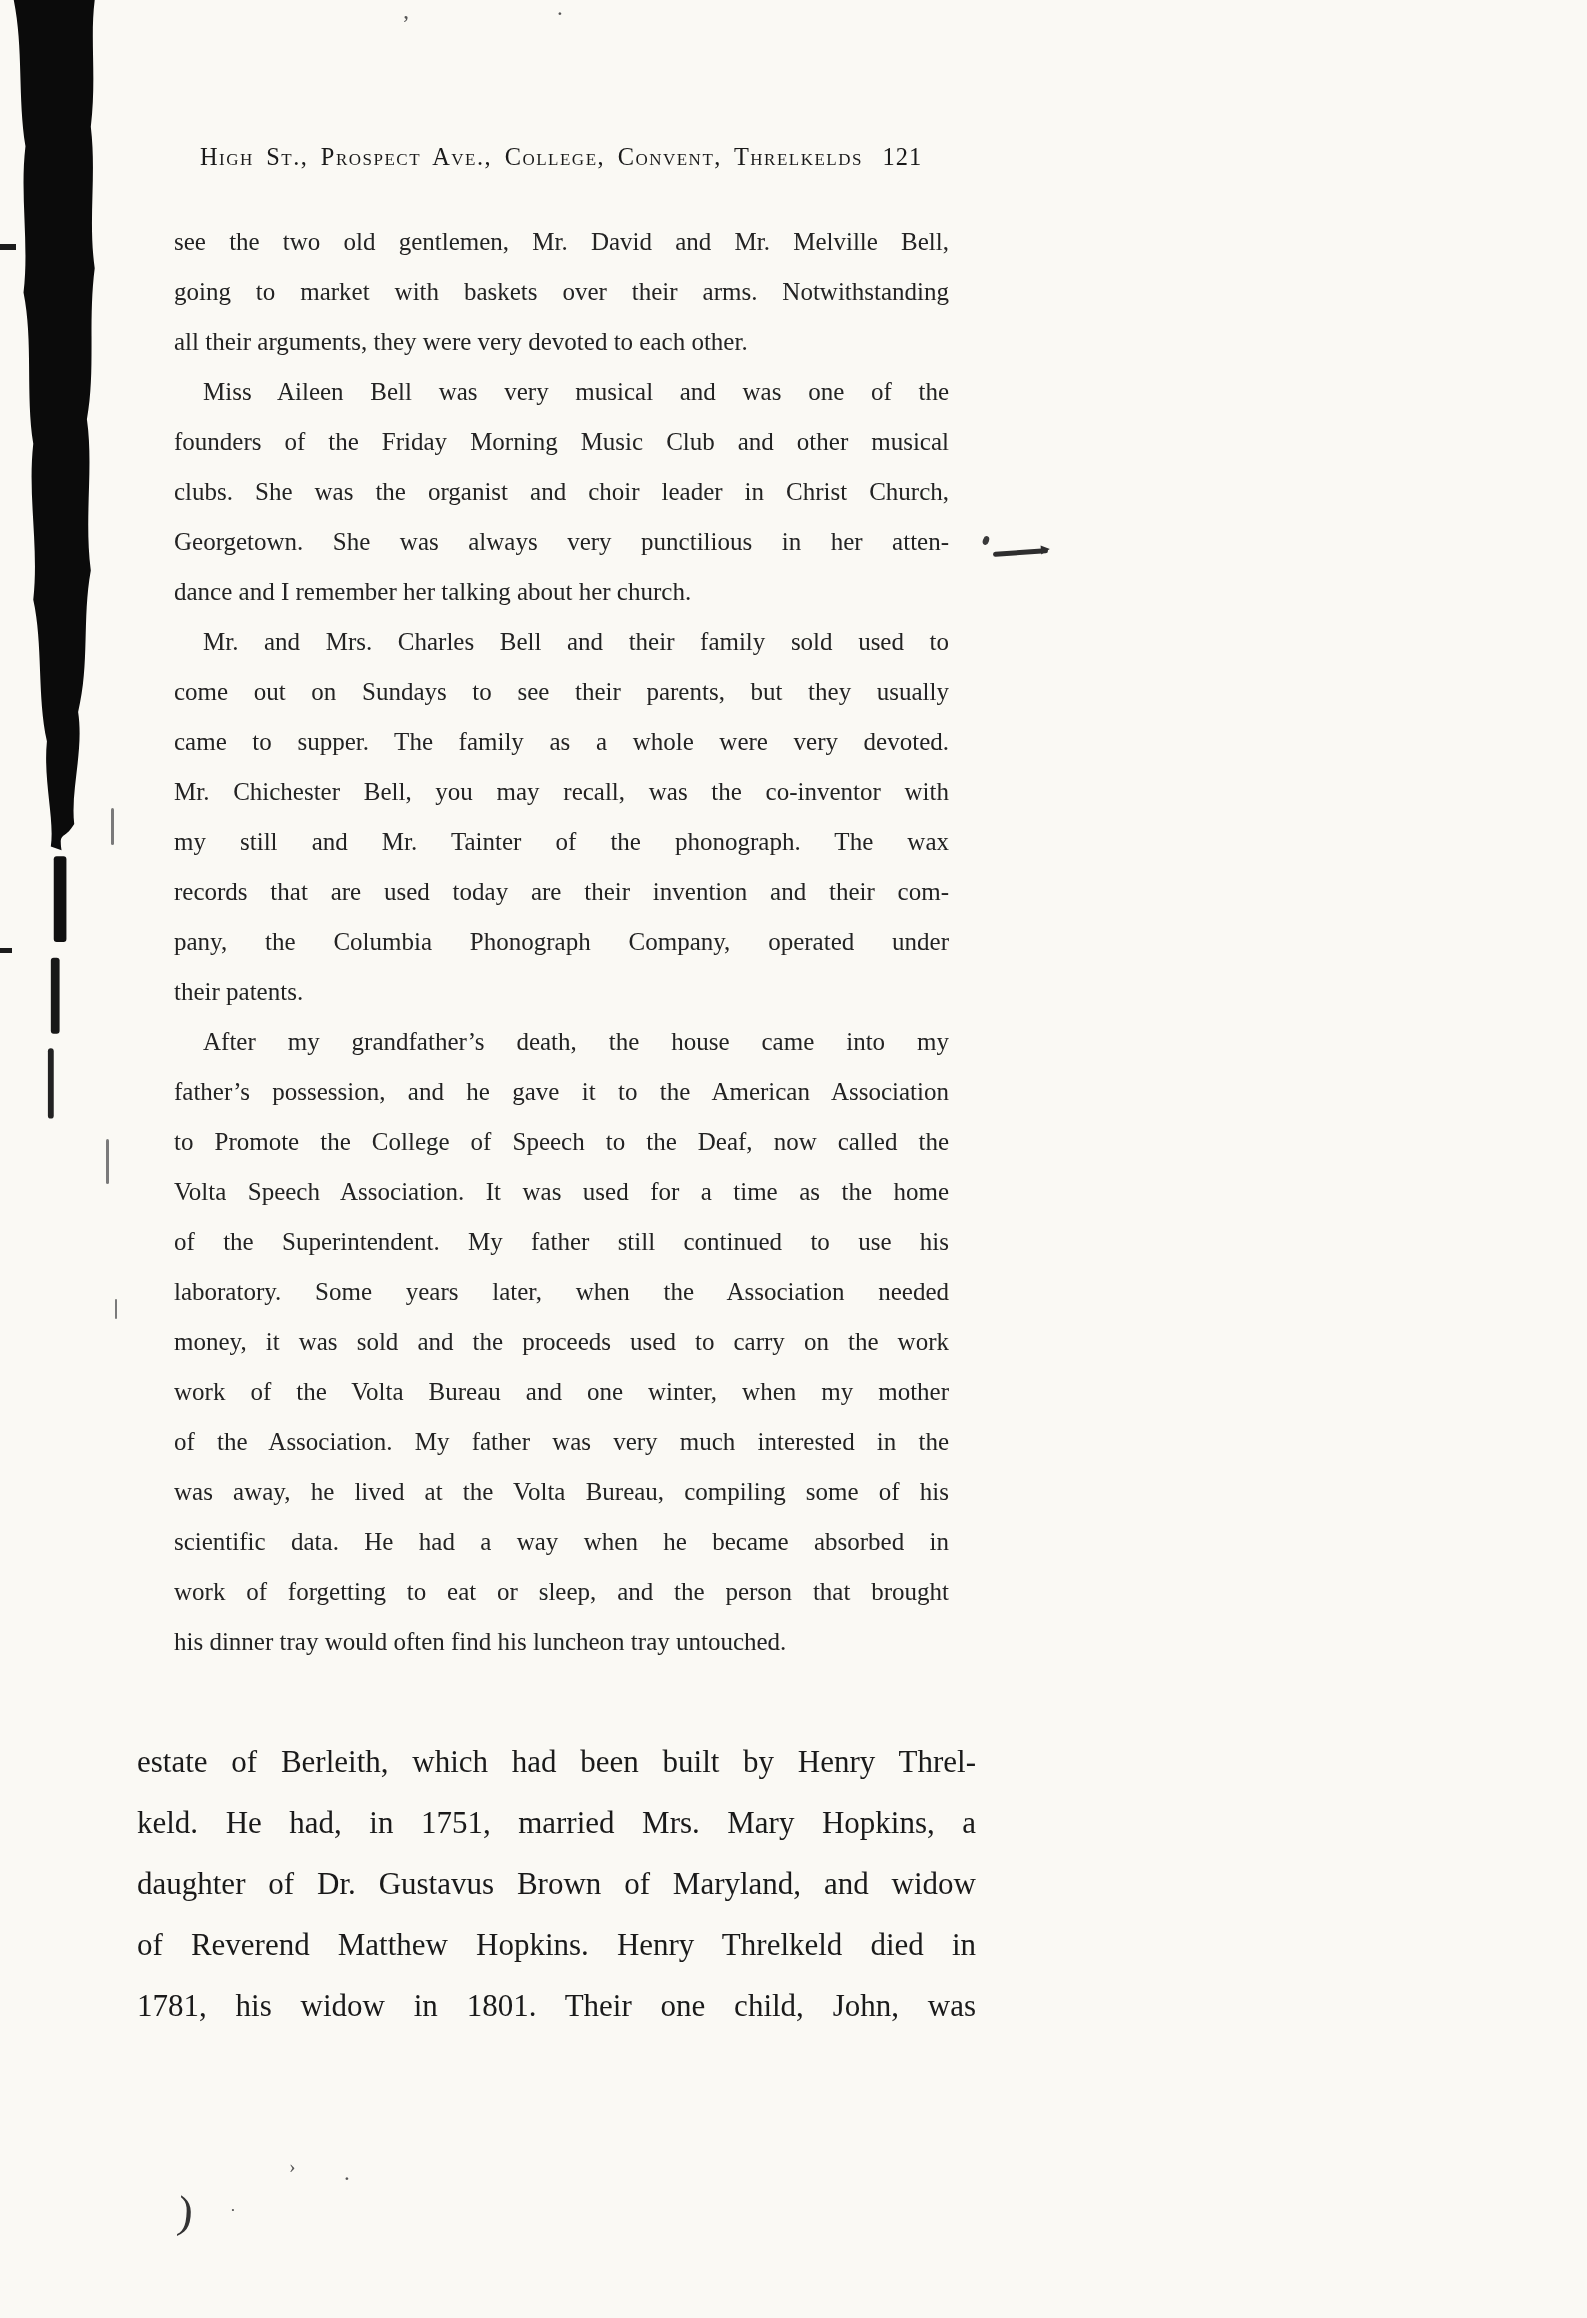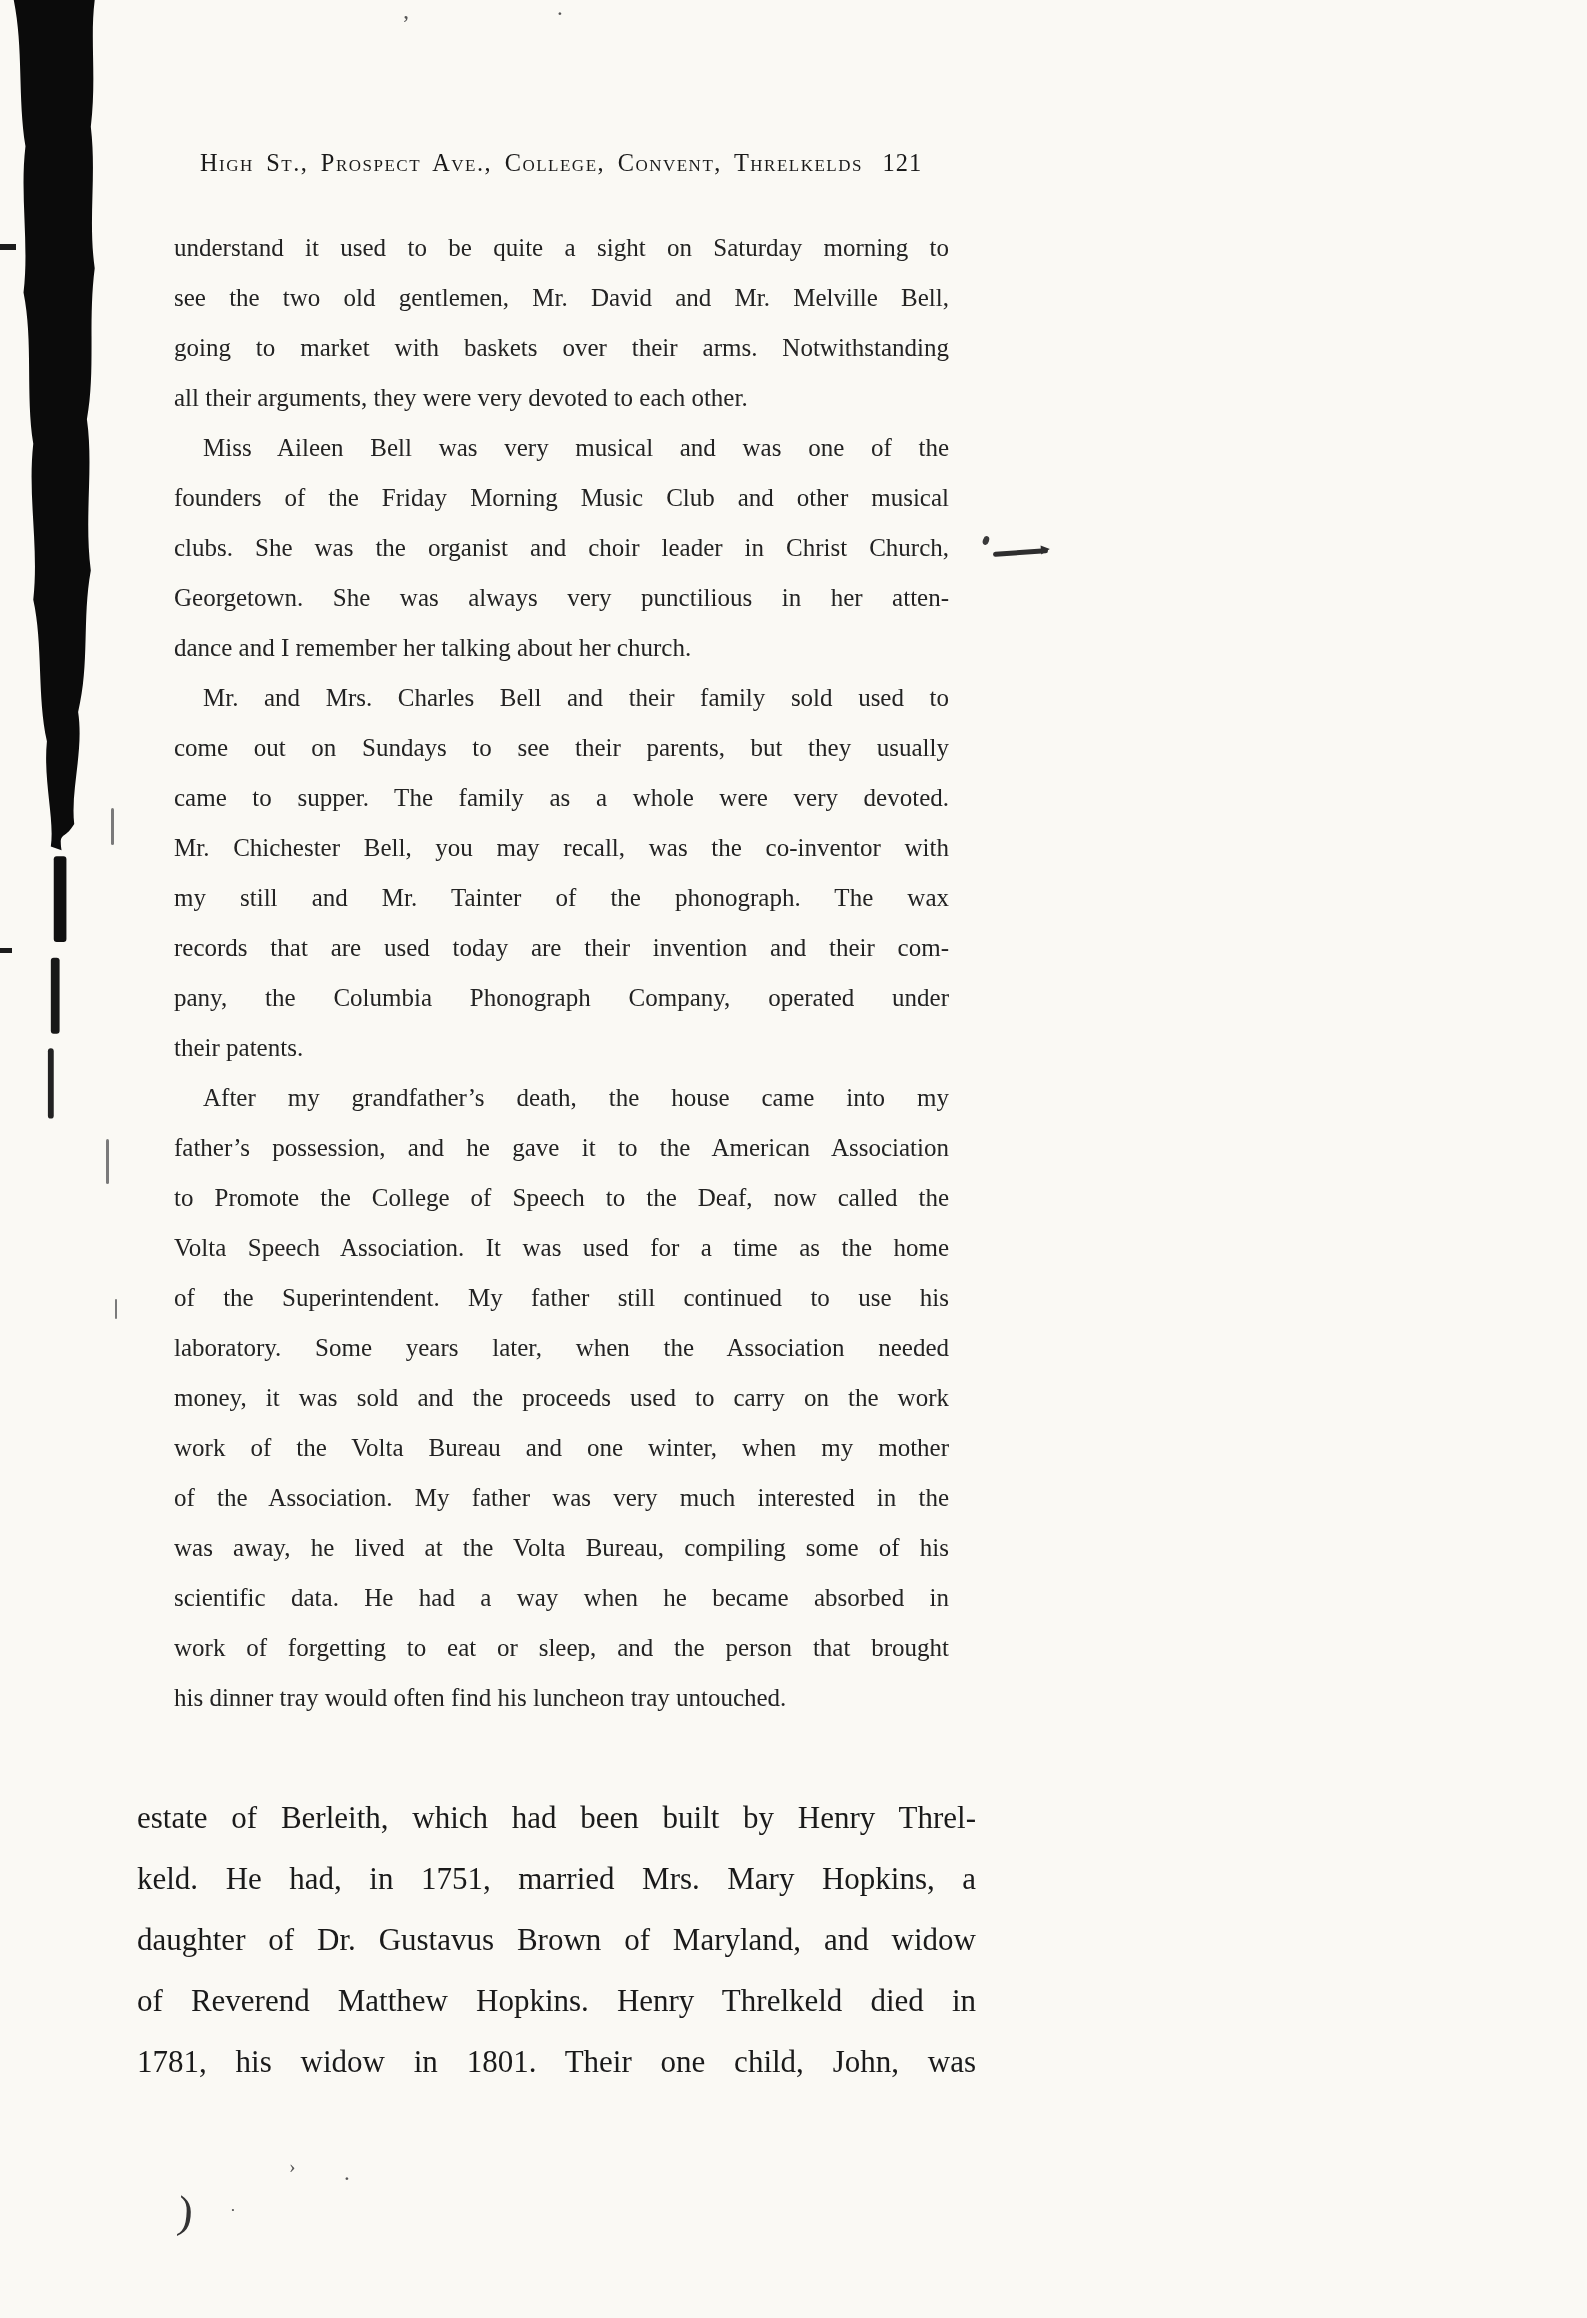--- a/index.html
+++ b/index.html
@@ -14,21 +14,21 @@
   .page{
     position:relative;
     width:1588px;height:2318px;
     background:var(--paper);
     overflow:hidden;
     font-family:"Liberation Serif","DejaVu Serif",serif;
     color:var(--ink);
   }
   .binding{position:absolute;left:0;top:0;}
   .edge-tick{position:absolute;background:#1c1c1c;}
-  .content{position:absolute;left:137px;top:143px;width:848px;}
+  .content{position:absolute;left:137px;top:137px;width:848px;}
   .running-header{
     display:flex;justify-content:center;align-items:baseline;gap:19.5px;
     font-size:24.4px;line-height:39px;
     font-variant:small-caps;
     letter-spacing:1.5px;word-spacing:4.9px;
     color:var(--ink_dark);
     white-space:nowrap;
   }
   .running-header .pagenum{font-variant:normal;letter-spacing:1px;text-align:right;}
   .quote{margin-top:41px;margin-left:37px;width:775px;}
@@ -87,21 +87,20 @@
   <div class="content">
 
     <div class="running-header">
       <span>High St., Prospect Ave., College, Convent, Threlkelds</span>
       <span class="pagenum">121</span>
     </div>
 
     <div class="quote">
 
       <div class="para">
-        <div class="q-line">understand it used to be quite a sight on Saturday morning to</div>
         <div class="q-line">see the two old gentlemen, Mr. David and Mr. Melville Bell,</div>
         <div class="q-line">going to market with baskets over their arms. Notwithstanding</div>
         <div class="q-line last">all their arguments, they were very devoted to each other.</div>
       </div>
 
       <div class="para">
         <div class="q-line first">Miss Aileen Bell was very musical and was one of the</div>
         <div class="q-line">founders of the Friday Morning Music Club and other musical</div>
         <div class="q-line">clubs. She was the organist and choir leader in Christ Church,</div>
         <div class="q-line">Georgetown. She was always very punctilious in her atten-</div>

